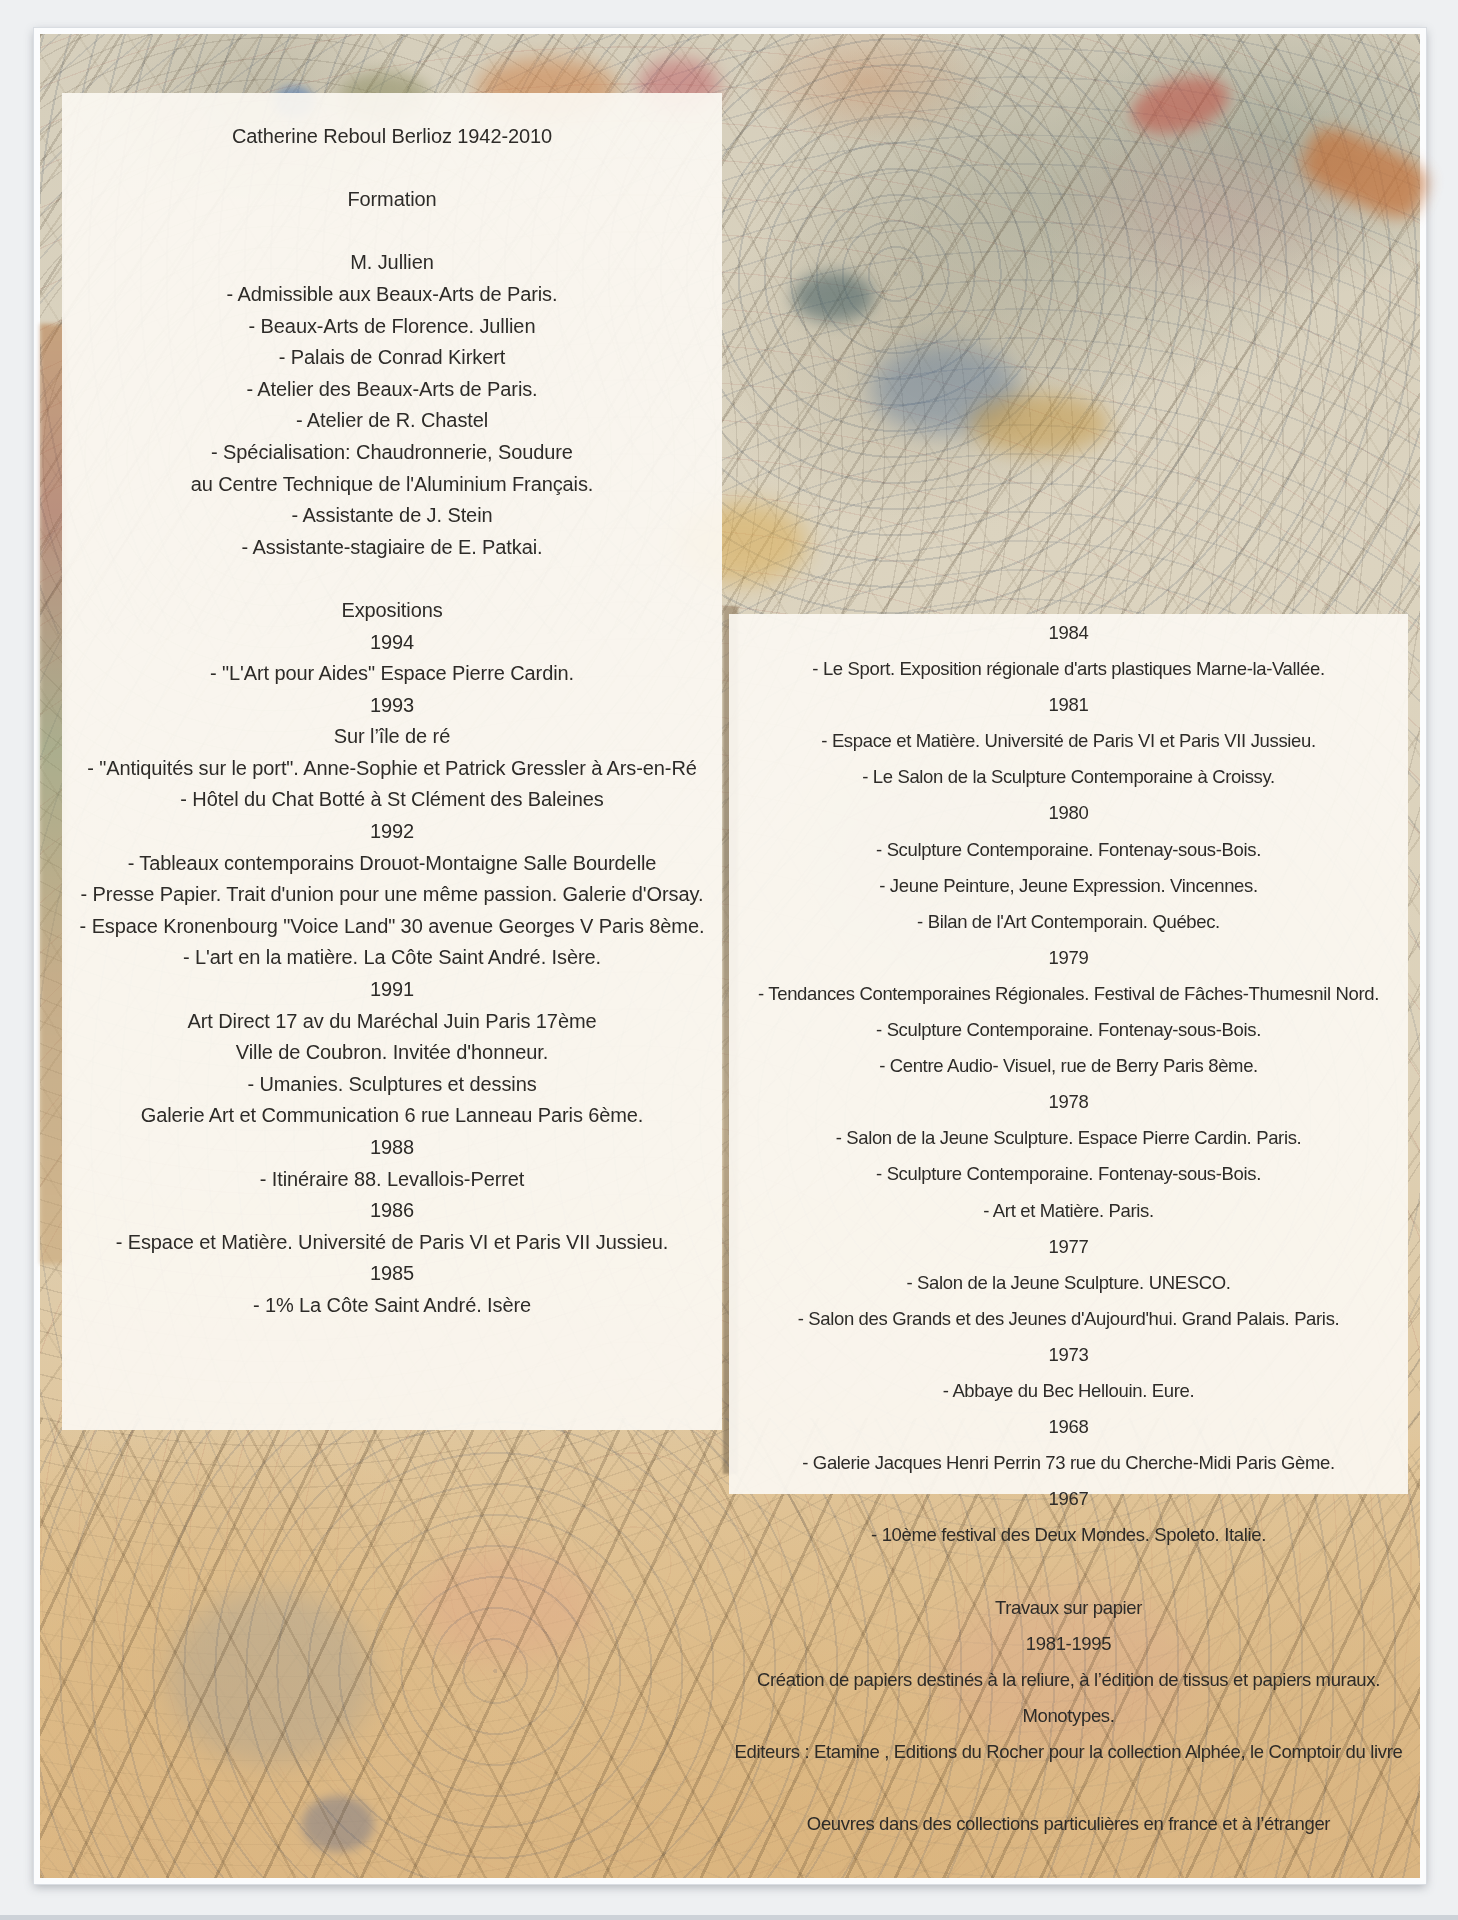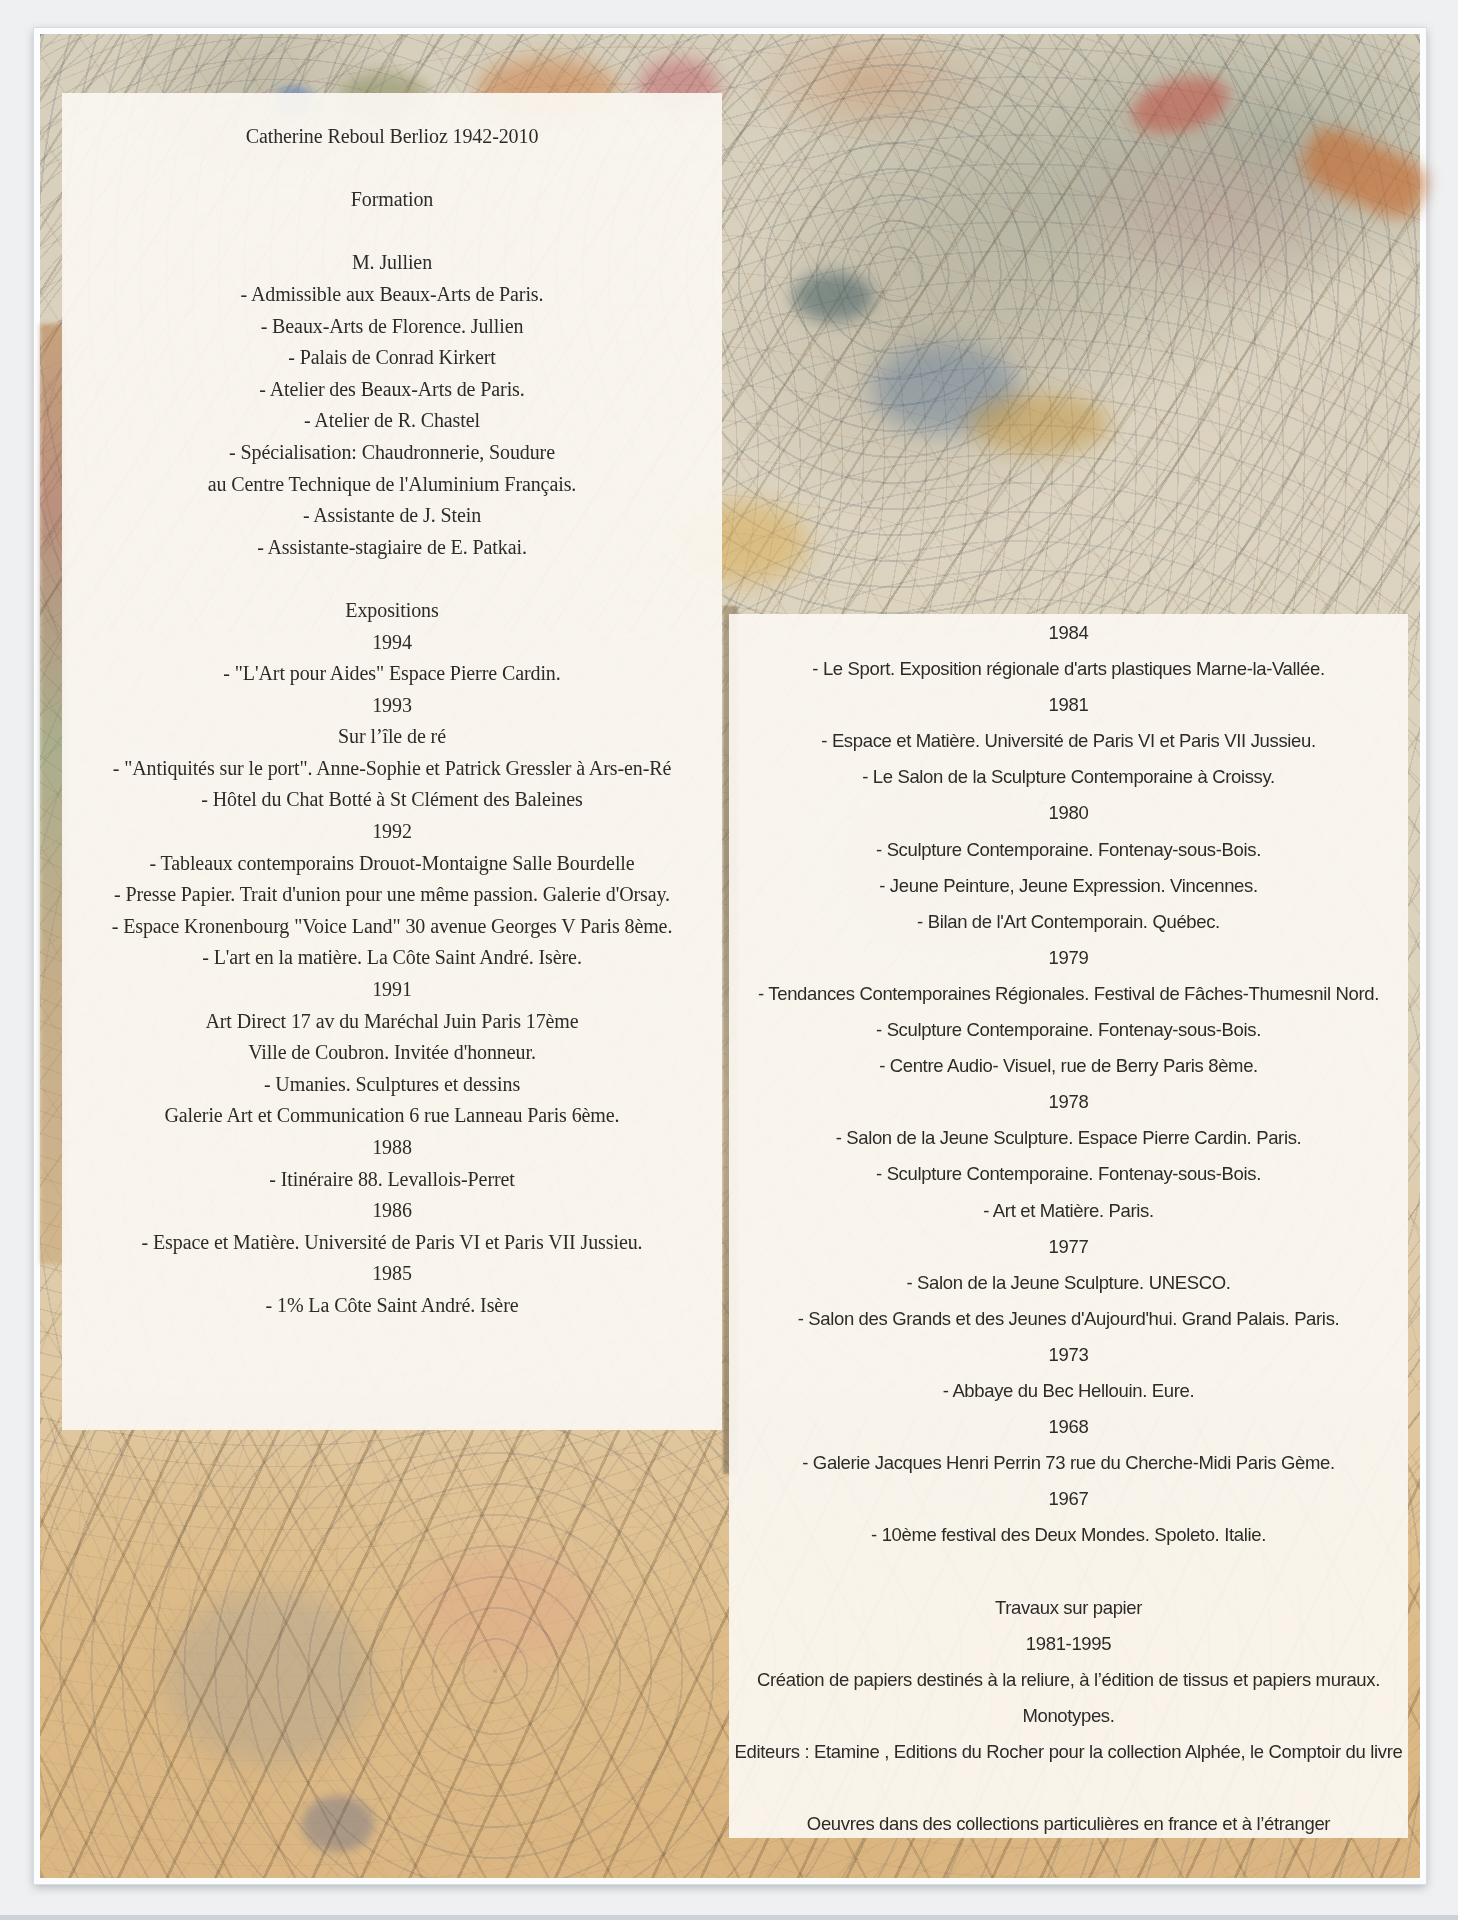--- a/index.html
+++ b/index.html
@@ -79,22 +79,22 @@
     filter:blur(2px);opacity:.5;}
   .pb-panel-gap-strip{left:683px;top:572px;width:15px;height:868px;border-radius:0;
     background:linear-gradient(180deg,#8a7356,#6f5f48 30%,#9a8668 60%,#5f5240 100%);
     filter:blur(1px);opacity:.55;}
 
   
   .panel{
     position:absolute;background:var(--panel-bg);
     color:var(--text-color);
   }
-  .panel-left{left:62px;top:93px;width:660px;height:1337px;font-family:Liberation Serif, serif;}
-  .panel-right{left:729px;top:614px;width:679px;height:1224px;}
+  .panel-left{left:62px;top:93px;width:660px;height:1337px;}
+  .panel-right{left:729px;top:614px;width:679px;height:880px;}
   .lines{width:100%;}
   .lines .line{
     display:block;text-align:center;white-space:nowrap;overflow:visible;
   }
   .lines-left{padding-top:28px;font-size:20px;line-height:31.6px;letter-spacing:-0.1px;}
   .lines-right{padding-top:1px;font-size:18.5px;line-height:36.1px;letter-spacing:-0.35px;}
   .line.blank{min-height:1em;}
 
   .frame-bottom-line{position:absolute;left:0;right:0;bottom:0;height:5px;background:#cdd2d8;}
 </style>

